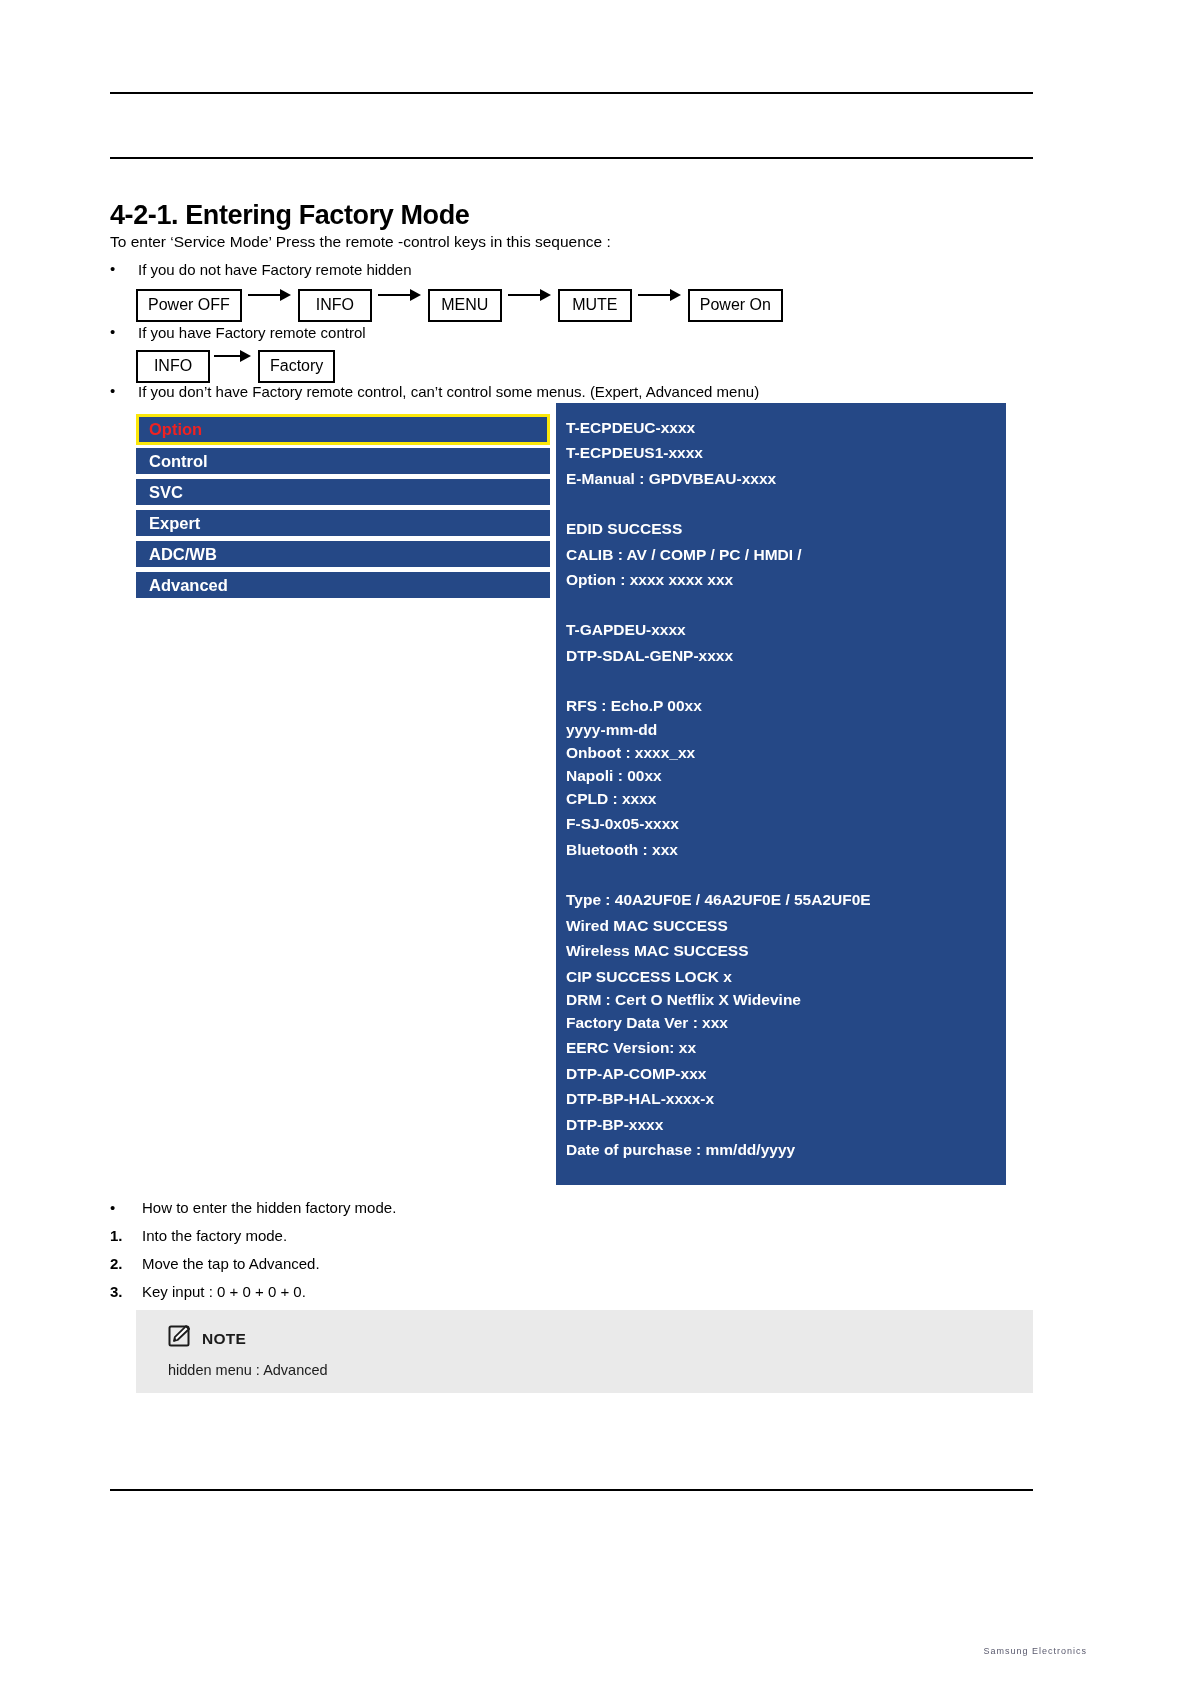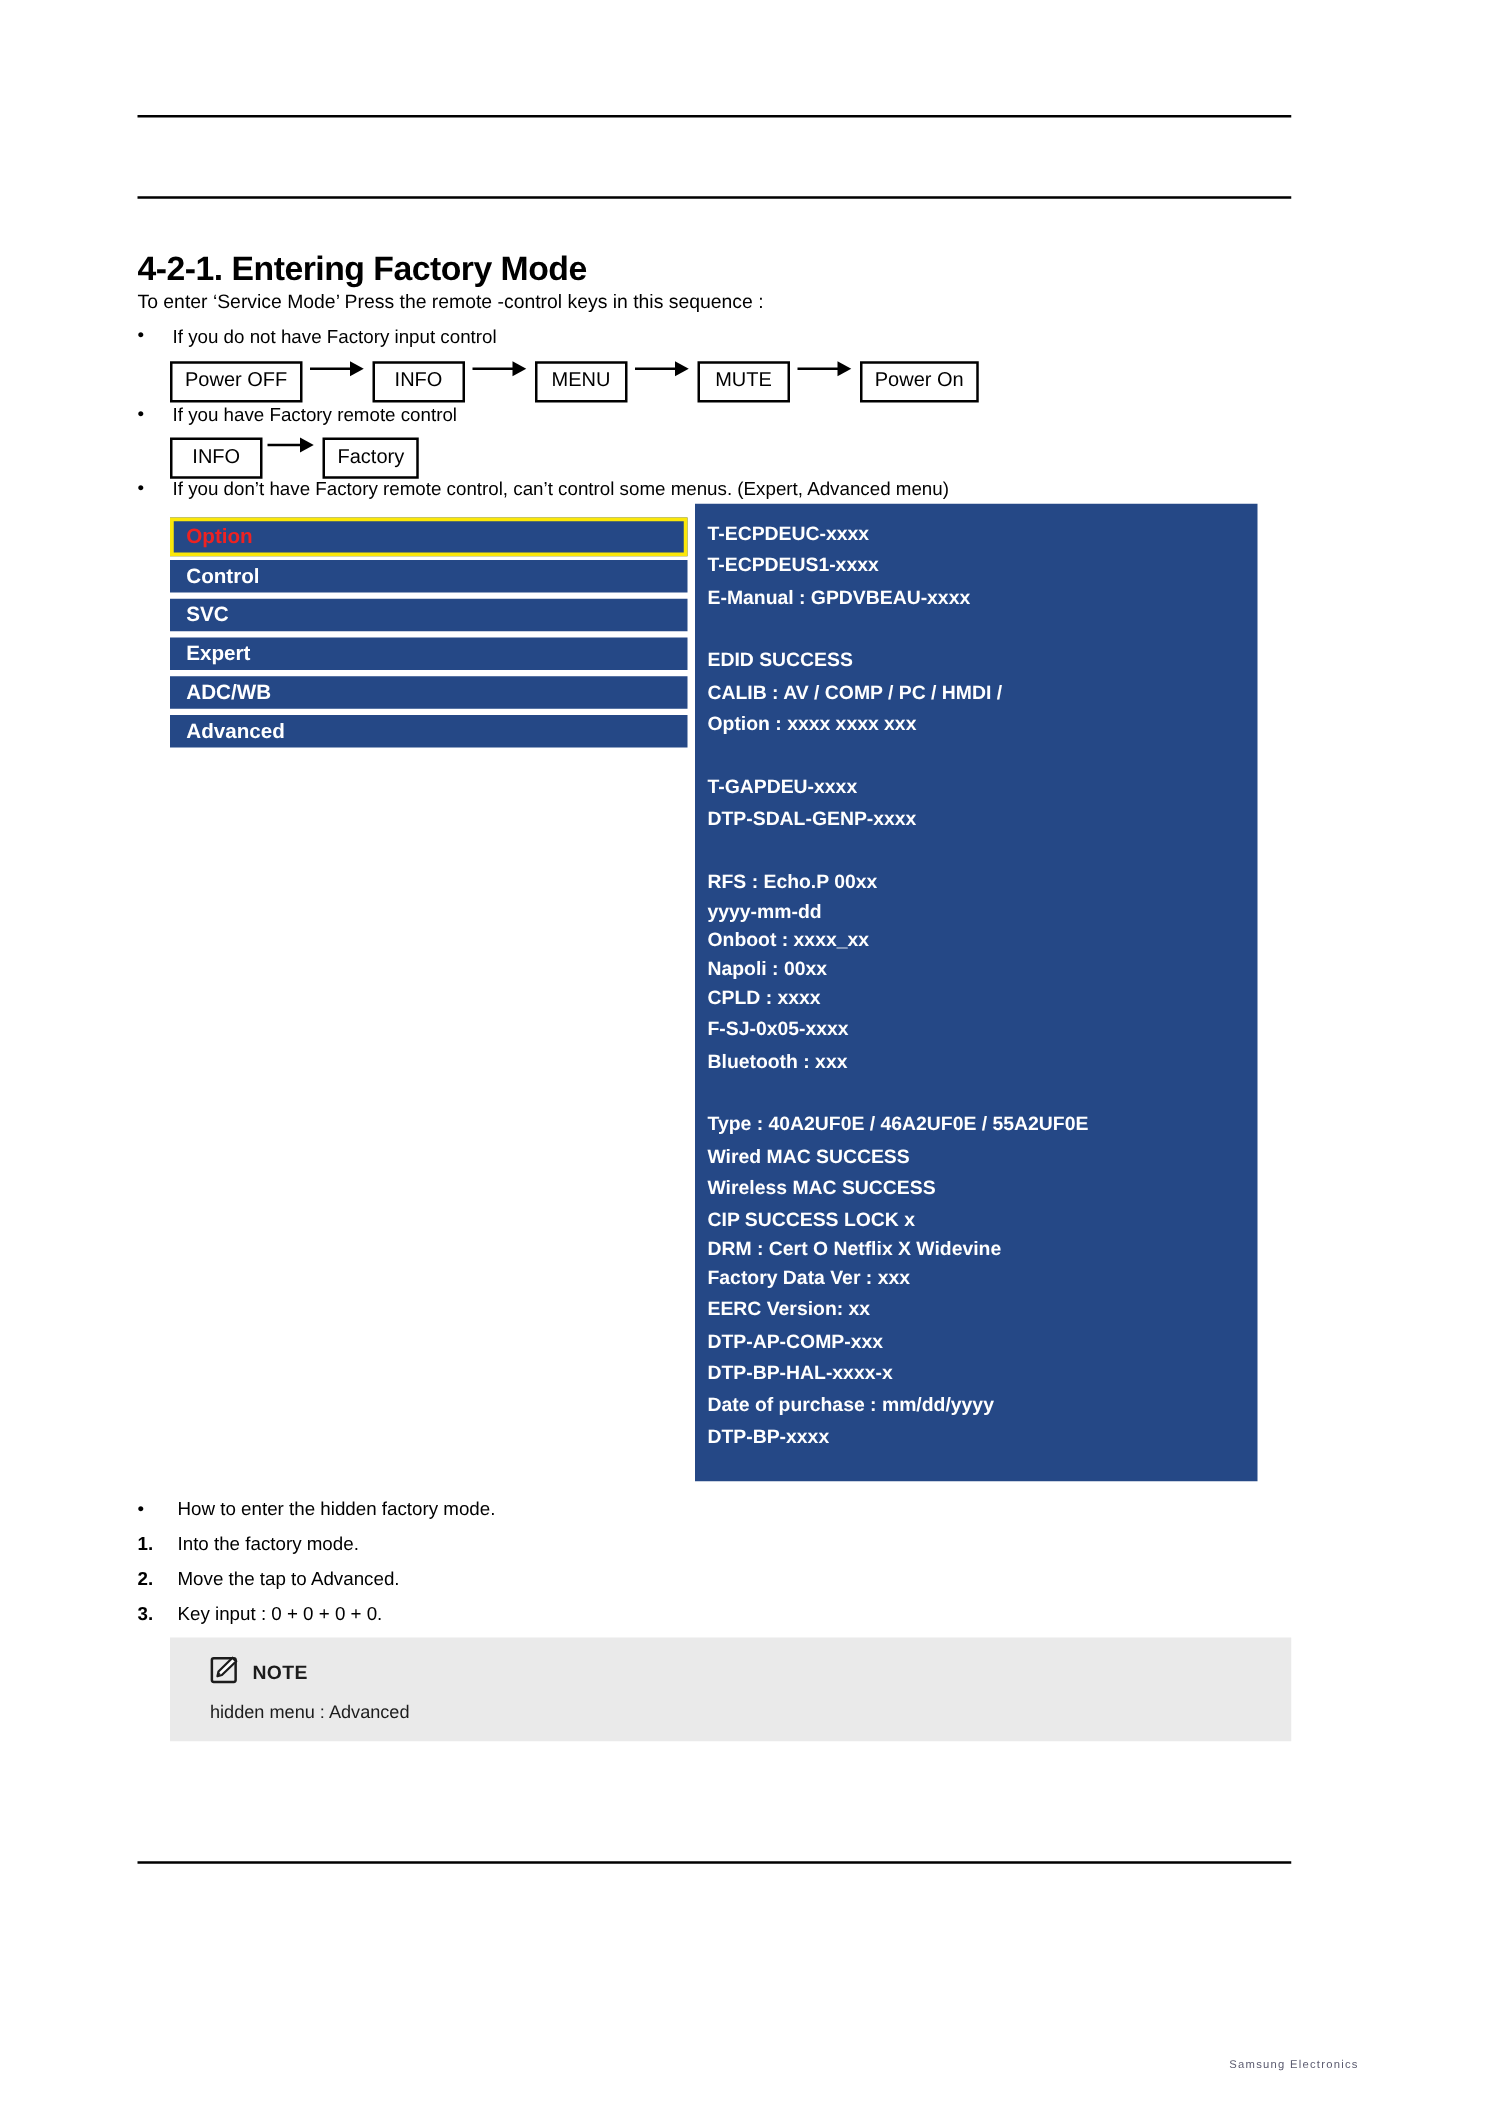--- a/index.html
+++ b/index.html
@@ -255,21 +255,21 @@
 <div id="page">
 
   <div class="rule top1"></div>
   <div class="rule top2"></div>
 
   <div class="section-title">4-2-1. Entering Factory Mode</div>
   <div class="intro">To enter ‘Service Mode’ Press the remote -control keys in this sequence :</div>
 
   <div class="bullet-row b1">
     <span class="bullet-dot">•</span>
-    <span class="bullet-text">If you do not have Factory input control</span>
+    <span class="bullet-text">If you do not have Factory remote hidden</span>
   </div>
 
   <div class="keyrow row1">
     <div class="keybox">Power OFF</div>
     <div class="arrow">
         <span class="shaft"></span>
         <span class="head"></span>
       </div>
     <div class="keybox">INFO</div>
     <div class="arrow">
@@ -339,22 +339,22 @@
     <div class="info-line gap"></div>
     <div class="info-line">Type : 40A2UF0E / 46A2UF0E / 55A2UF0E</div>
     <div class="info-line">Wired MAC SUCCESS</div>
     <div class="info-line">Wireless MAC SUCCESS</div>
     <div class="info-line">CIP SUCCESS      LOCK x</div>
     <div class="info-line tight">DRM : Cert O  Netflix X  Widevine</div>
     <div class="info-line">Factory Data Ver : xxx</div>
     <div class="info-line">EERC Version: xx</div>
     <div class="info-line">DTP-AP-COMP-xxx</div>
     <div class="info-line">DTP-BP-HAL-xxxx-x</div>
+    <div class="info-line">DTP-BP-xxxx</div>
     <div class="info-line">Date of purchase : mm/dd/yyyy</div>
-    <div class="info-line">DTP-BP-xxxx</div>
   </div>
 
   <div class="lower-item l1">
     <span class="lower-marker">•</span>
     <span class="lower-text">How to enter the hidden factory mode.</span>
   </div>
   <div class="lower-item l2">
     <span class="lower-marker num">1.</span>
     <span class="lower-text">Into the factory mode.</span>
   </div>

